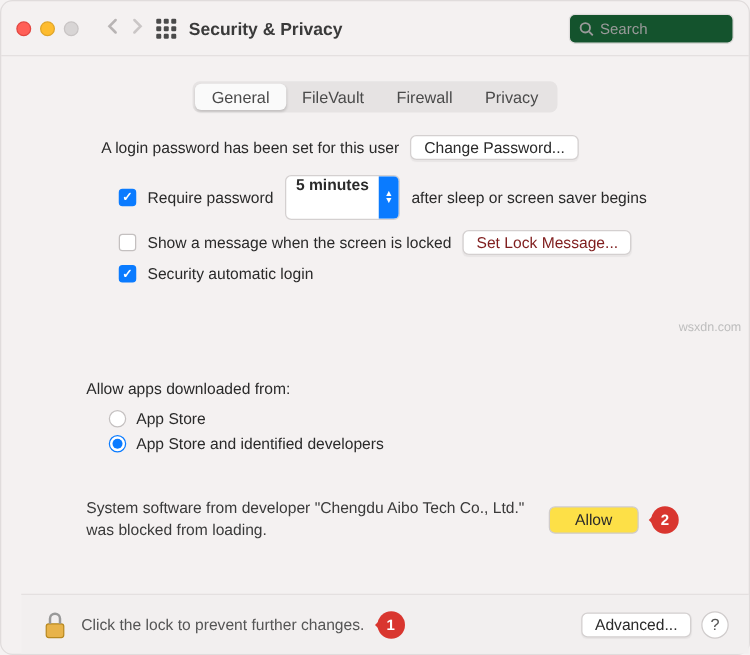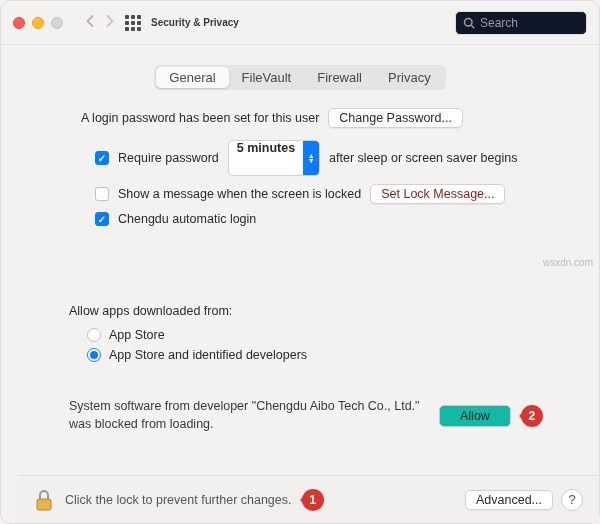--- a/index.html
+++ b/index.html
@@ -7,22 +7,22 @@
   .window { width: 100%; height: 100%; background: #f4f1f1; border: 1px solid #e0dcdc; border-radius: 10px; position: relative; }
   .titlebar { display: flex; align-items: center; padding: 8px 12px; border-bottom: 1px solid #e4e0e0; height: 44px; }
   .traffic { display: flex; gap: 7px; margin-right: 18px; }
   .dot { width: 12px; height: 12px; border-radius: 50%; }
   .dot.red { background: #ff5f57; border:1px solid #e24640;}
   .dot.yellow { background: #febc2e; border:1px solid #e0a528;}
   .dot.grey { background: #d8d5d5; border:1px solid #c8c4c4;}
   .navbtn { color:#b8b4b4; padding:0 4px; font-size:17px; }
   .apps-icon { margin: 0 10px 0 6px; display:grid; grid-template-columns:repeat(3,4px); grid-auto-rows:4px; gap:2px;}
   .apps-icon span{background:#4a4a4a;border-radius:1px;}
-  .title { font-weight:600; font-size:10px; color:#3a3a3a;}
-  .search { margin-left:auto; width:132px; height:24px; background:#0f172a; border:1px solid #e0dddd; border-radius:5px; display:flex; align-items:center; padding:0 7px; color:#9a9a9a; font-size:12px; gap:5px;}
+  .title { font-weight:600; font-size:14px; color:#3a3a3a;}
+  .search { margin-left:auto; width:132px; height:24px; background:#14532d; border:1px solid #e0dddd; border-radius:5px; display:flex; align-items:center; padding:0 7px; color:#9a9a9a; font-size:12px; gap:5px;}
   .search svg{width:12px;height:12px;stroke:#9a9a9a;fill:none;stroke-width:2;}
   .tabs { display:flex; justify-content:center; margin:20px 0 18px; }
   .tabseg { display:flex; background:#e6e3e3; border-radius:6px; padding:2px; }
   .tab { padding:3px 13px; font-size:13px; color:#4a4a4a; border-radius:5px; }
   .tab.sel { background:#fafafa; box-shadow:0 1px 2px rgba(0,0,0,.15);}
   .content { padding: 0 44px 0 68px; }
   .row { display:flex; align-items:center; gap:9px; margin-bottom:8px; font-size:12.5px; }
   .row.first{margin-bottom:12px; margin-left:12px;}
   .btn { background:#fff; border:1px solid #d4d0d0; border-radius:5px; padding:2px 10px; font-size:12.5px; box-shadow:0 1px 1px rgba(0,0,0,.05);}
   .btn.disabled{color:#7f1d1d;}
@@ -33,21 +33,21 @@
   .sel-ctrl .caret{ background:#0a7bff; color:#fff; width:16px; height:100%; display:flex; flex-direction:column; align-items:center; justify-content:center; margin-left:8px; font-size:7px; line-height:5px;}
   .indent { margin-left:26px; }
   .section-gap { height:70px; }
   .allow-label{font-size:12.5px; margin-bottom:10px;}
   .radio-row { display:flex; align-items:center; gap:8px; margin-left:18px; margin-bottom:6px; font-size:12.5px;}
   .radio { width:14px; height:14px; border-radius:50%; border:1px solid #c4c0c0; background:#fff; flex-shrink:0; position:relative;}
   .radio.on{border-color:#0a7bff;}
   .radio.on::after{content:""; position:absolute; inset:2px; border-radius:50%; background:#0a7bff;}
   .blocked-row{display:flex; align-items:center; gap:10px; margin-top:36px; font-size:12.5px;}
   .blocked-text{flex:1; line-height:1.4; color:#3a3a3a; max-width:360px;}
-  .allow-btn{background:#14b8a6; border:1px solid #d0cccc; border-radius:5px; padding:3px 20px; font-size:12.5px;}
+  .allow-btn{background:#fde047; border:1px solid #d0cccc; border-radius:5px; padding:3px 20px; font-size:12.5px;}
   .marker{ width:22px; height:22px; border-radius:50%; background:#d9362f; color:#fff; font-size:12px; font-weight:600; display:flex; align-items:center; justify-content:center; position:relative; flex-shrink:0;}
   .marker::before{content:""; position:absolute; left:-7px; top:6px; border:5px solid transparent; border-right-color:#d9362f;}
   .footer { position:absolute; bottom:0; left:16px; right:0; height:48px; border-top:1px solid #e4e0e0; display:flex; align-items:center; padding:0 16px; gap:10px; background:#f2efef;}
   .lock { width:22px; height:26px; position:relative; }
   .lock svg{width:100%;height:100%;}
   .foot-text{font-size:12.5px; color:#555;}
   .footer .right{margin-left:auto; display:flex; gap:8px; align-items:center;}
   .help{width:22px;height:22px;border:1px solid #d0cccc; border-radius:50%; background:#fff; display:flex;align-items:center;justify-content:center; font-size:13px; color:#555;}
   .watermark{position:absolute; right:6px; top:50%; transform:translateY(-50%) rotate(0deg); font-size:10px; color:#bdbdbd; writing-mode:horizontal-tb;}
 </style>
@@ -119,21 +119,21 @@
     </div>
 
     <div class="row indent">
       <div class="chk"></div>
       <span>Show a message when the screen is locked</span>
       <span class="btn disabled">Set Lock Message...</span>
     </div>
 
     <div class="row indent">
       <div class="chk on"></div>
-      <span>Chengdu automatic login</span>
+      <span>Security automatic login</span>
     </div>
 
     <div class="section-gap"></div>
 
     <div class="allow-label">Allow apps downloaded from:</div>
     <div class="radio-row">
       <div class="radio"></div>
       <span>App Store</span>
     </div>
     <div class="radio-row">

